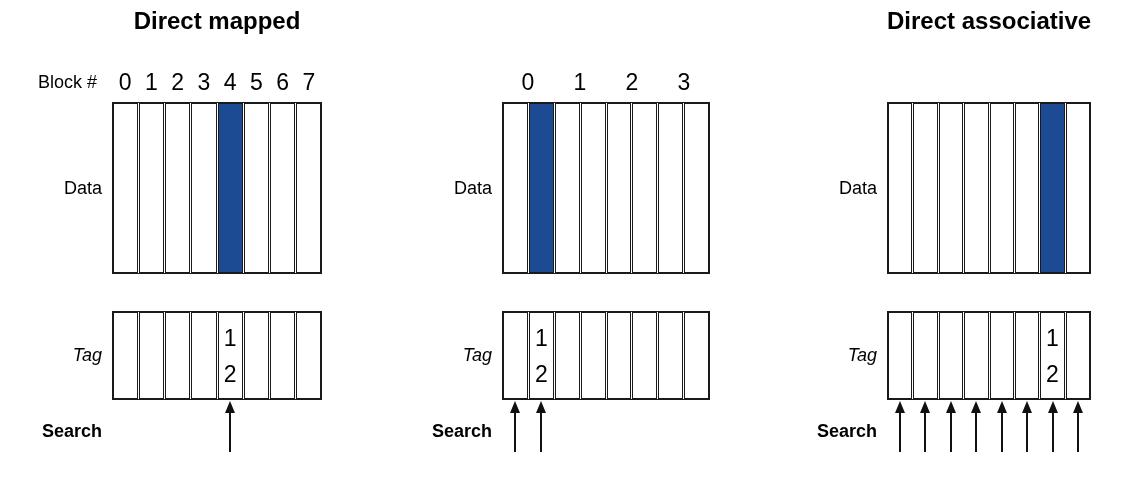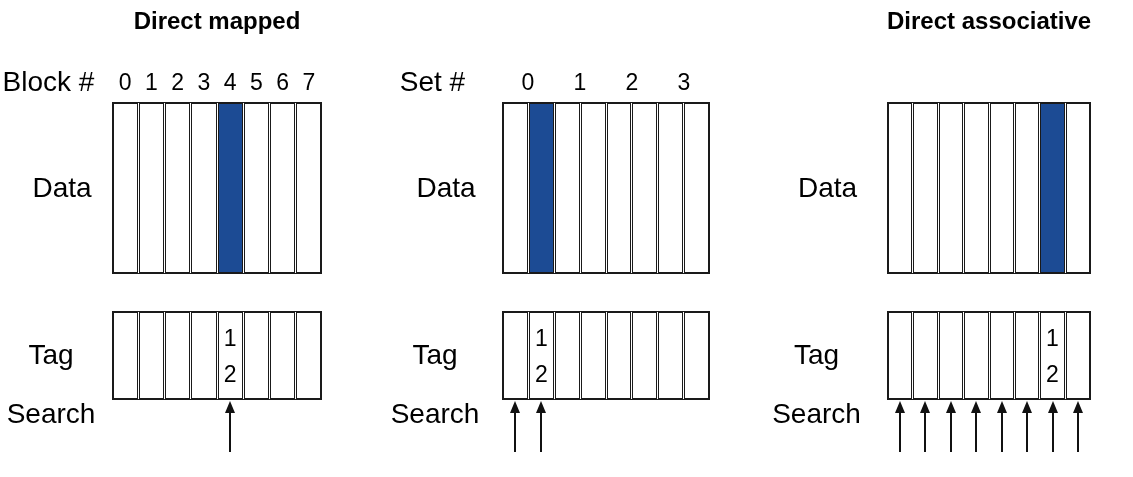--- a/index.html
+++ b/index.html
@@ -35,29 +35,29 @@
     text-align: center;
     font-size: 24px;
     font-weight: bold;
     line-height: 28px;
     white-space: nowrap;
   }
   .side-label {
     position: absolute;
     left: 0;
     width: calc(var(--al) - 10px);
-    text-align: center;
-    font-size: 28px;
+    text-align: right;
+    font-size: 18px;
     line-height: 28px;
     white-space: nowrap;
   }
   .index-label  { top: 68px; width: calc(var(--al) - 15px); }
-  .data-label   { top: 174px; padding-left: 11px; }
-  .tag-label    { top: 341px; }
-  .search-label { top: 400px; }
+  .data-label   { top: 174px; }
+  .tag-label    { top: 341px; font-style: italic; }
+  .search-label { top: 417px; font-weight: bold; }
 
   .index-numbers {
     position: absolute;
     top: 68px;
     left: var(--al);
     width: var(--aw);
     height: 28px;
     display: flex;
   }
   .idx-num {
@@ -170,21 +170,20 @@
     <div class="side-label search-label">Search</div>
     <div class="arrows">
         <div class="arrow" style="left: 56.25%;">
           <div class="head"></div>
           <div class="shaft"></div>
         </div>
       </div>
   </section>
 
   <section class="panel panel-1">
-    <div class="side-label index-label">Set #</div>
     <div class="index-numbers">
         <div class="idx-num">0</div>
         <div class="idx-num">1</div>
         <div class="idx-num">2</div>
         <div class="idx-num">3</div>
       </div>
     <div class="array data-array">
         <div class="cell"></div>
         <div class="cell hl"></div>
         <div class="cell"></div>

